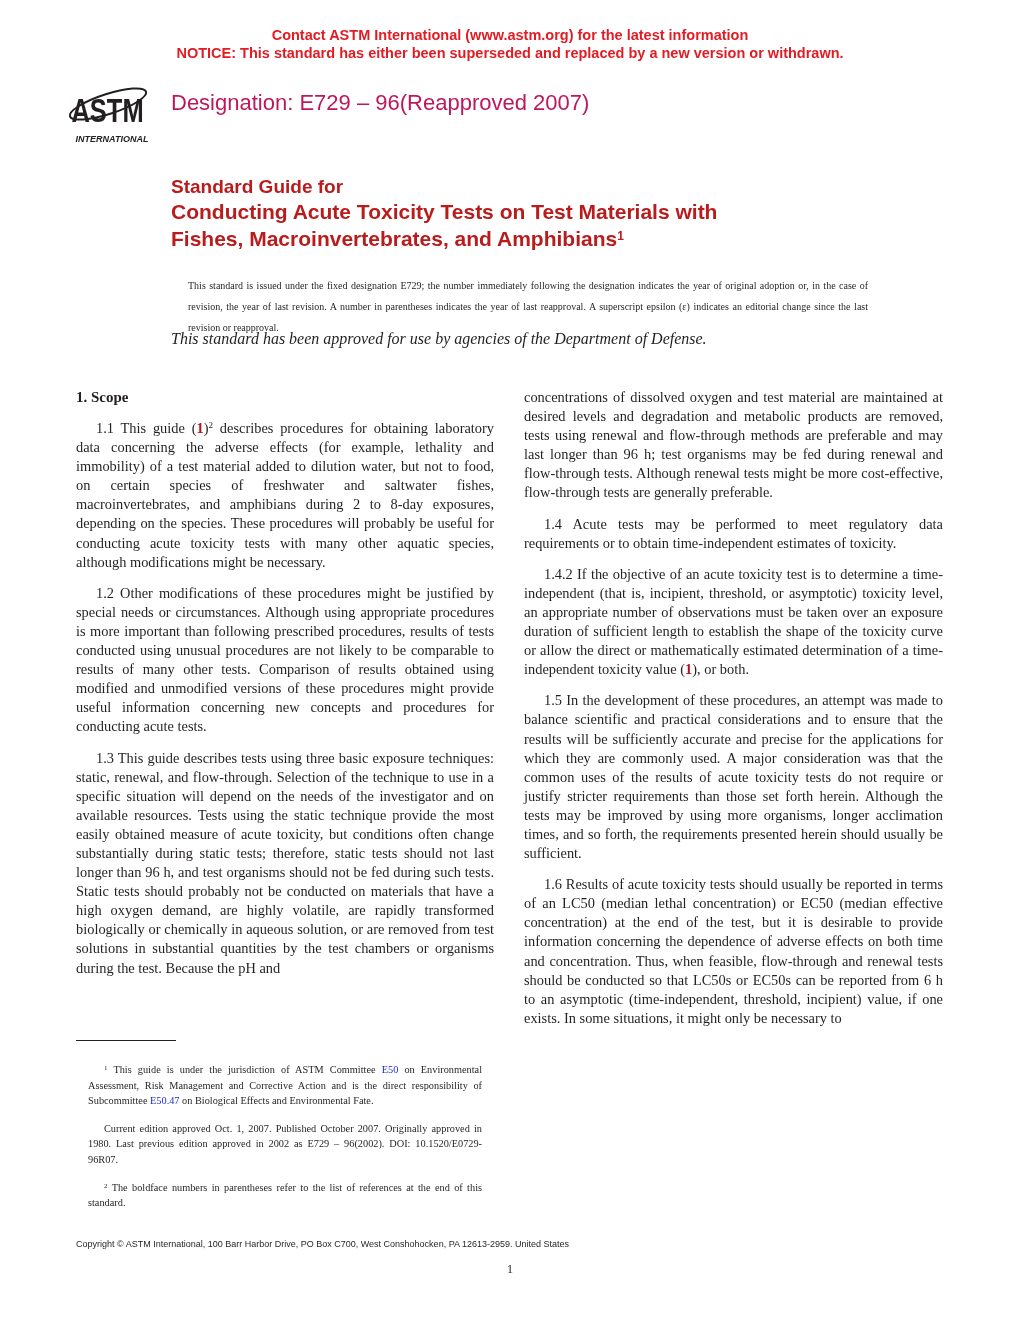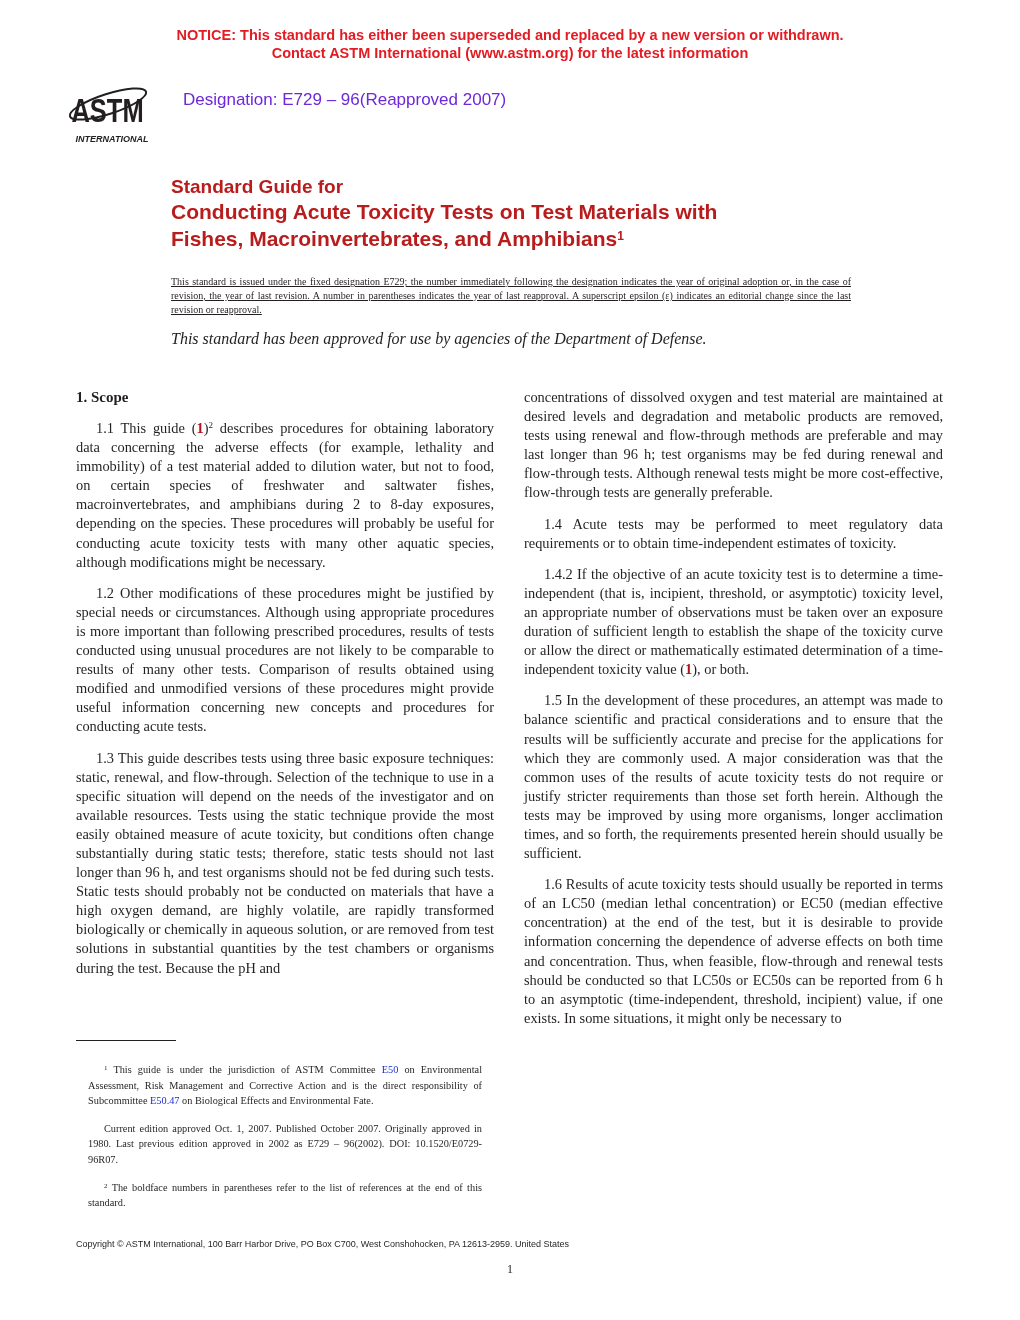--- a/index.html
+++ b/index.html
@@ -1,28 +1,28 @@
 <!DOCTYPE html>
 <html><head>
 <meta charset="utf-8">
 <style>
   html, body { margin: 0; padding: 0; background: #ffffff; }
   body { width: 1020px; height: 1320px; position: relative; overflow: hidden; color: #231f20; }
   .notice { position: absolute; left: 0; width: 1020px; top: 26px; text-align: center;
     font-family: "Liberation Sans", sans-serif; font-weight: bold; color: #e31b23; font-size: 14.5px; line-height: 18px; }
   .logo { position: absolute; left: 64px; top: 76px; width: 98px; height: 70px; }
   .designation { position: absolute; left: 171px; top: 90px; font-family: "Liberation Sans", sans-serif;
-    font-size: 17px; color: #6d28d9; margin-left: 12px; }
+    font-size: 22px; color: #be185d; }
   .title-block { position: absolute; left: 171px; top: 175px; font-family: "Liberation Sans", sans-serif;
     font-weight: bold; color: #b91c1c; }
   .title-block .t1 { font-size: 19px; line-height: 23px; }
   .title-block .t2 { font-size: 21px; line-height: 27px; }
   .title-block sup { font-size: 12px; vertical-align: top; position: relative; top: -2px; }
-  .issue-note { position: absolute; left: 171px; top: 275px; width: 680px;
-    font-family: "Liberation Serif", serif; font-size: 10px; line-height: 14px; text-align: justify; color: #231f20; text-decoration: underline; }
+  .issue-note { position: absolute; left: 188px; top: 275px; width: 680px;
+    font-family: "Liberation Serif", serif; font-size: 10px; line-height: 21px; text-align: justify; color: #231f20; }
   .dod-note { position: absolute; left: 171px; top: 330px; font-family: "Liberation Serif", serif; font-style: italic;
     font-size: 16px; color: #231f20; }
   .col { position: absolute; font-family: "Liberation Serif", serif; font-size: 14.4px; line-height: 19.1px;
     text-align: justify; color: #231f20; }
   .col.left { left: 76px; top: 375px; width: 418px; }
   .col.right { left: 524px; top: 376px; width: 419px; }
   .col p { margin: 12px 0 6px 0; text-indent: 20px; }
   .col p.cont { text-indent: 0; }
   .section-heading { font-weight: bold; font-size: 15px; margin: 12px 0 6px 0; line-height: 20px; }
   .ref { color: #b0121b; font-weight: bold; }
@@ -35,22 +35,22 @@
   .link { color: #1a2fd6; }
   .copyright { position: absolute; left: 76px; top: 1239px; font-family: "Liberation Sans", sans-serif;
     font-size: 9px; color: #231f20; }
   .page-num { position: absolute; left: 0; width: 1020px; text-align: center; top: 1262px;
     font-family: "Liberation Serif", serif; font-size: 12px; color: #231f20; }
 </style>
 </head>
 <body>
 
 <div class="notice">
+  <div>Contact ASTM International (www.astm.org) for the latest information</div>
   <div>NOTICE: This standard has either been superseded and replaced by a new version or withdrawn.</div>
-  <div>Contact ASTM International (www.astm.org) for the latest information</div>
 </div>
 
 <div class="logo">
   <svg width="98" height="70" viewBox="0 0 98 70">
     <ellipse cx="44" cy="28" rx="40" ry="10" fill="none" stroke="#231f20" stroke-width="2" transform="rotate(-18 44 28)"></ellipse>
     <text x="44" y="46" text-anchor="middle" font-family="Liberation Sans, sans-serif" font-weight="bold" font-size="34" fill="#231f20" transform="scale(0.75 1) translate(14 0)">ASTM</text>
     <text x="48" y="66" text-anchor="middle" font-family="Liberation Sans, sans-serif" font-weight="bold" font-style="italic" font-size="9" fill="#231f20">INTERNATIONAL</text>
   </svg>
 </div>
 

